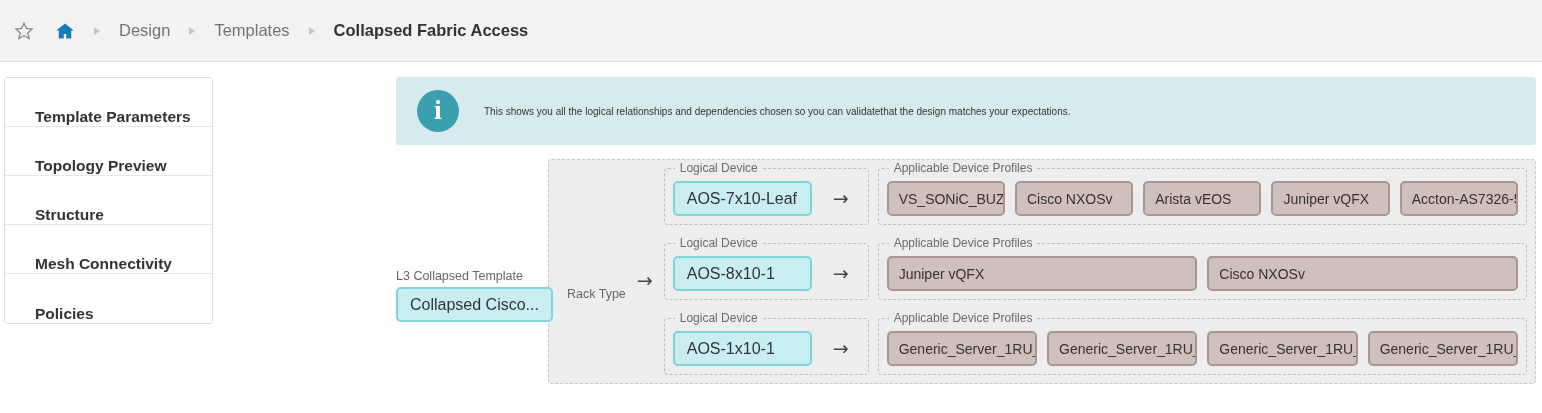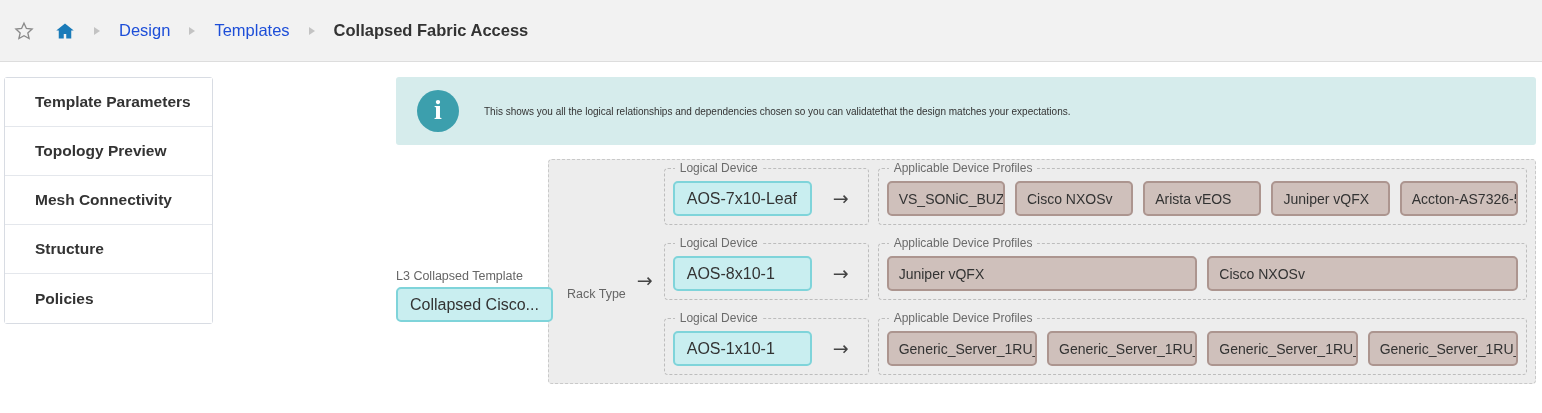--- a/index.html
+++ b/index.html
@@ -27,21 +27,21 @@
   .home-icon { width: 20px; height: 20px; display: block; margin-left: 11px; }
   .crumb-sep {
     width: 0; height: 0;
     border-left: 6px solid #c3c3c3;
     border-top: 4.5px solid transparent;
     border-bottom: 4.5px solid transparent;
     margin: 0 9px;
     flex: none;
   }
   .crumb-link {
-    color: #1d4ed8;
+    color: #737373;
     font-size: 16.5px;
     text-decoration: none;
     cursor: pointer;
     white-space: nowrap;
   }
   .crumb-current {
     color: #333333;
     font-size: 16.5px;
     font-weight: bold;
     white-space: nowrap;
@@ -62,21 +62,21 @@
     margin-left: 4px;
     background: #ffffff;
     border: 1px solid #d8dce3;
     border-radius: 3px;
     flex: none;
     position: relative;
   }
   .side-item {
     height: 49px;
     display: flex;
-    align-items: center;
+    align-items: flex-end;
     padding-left: 30px;
     font-size: 15.5px;
     font-weight: bold;
     color: #333333;
     border-bottom: 1px solid #e4e7ec;
     cursor: pointer;
     position: relative;
     background: #ffffff;
   }
   .side-item:last-child { border-bottom: none; }
@@ -288,24 +288,24 @@
 <div class="body-wrap">
 
   <nav class="sidebar">
     <div class="side-item">
       <span class="side-label">Template Parameters</span>
     </div>
     <div class="side-item">
       <span class="side-label">Topology Preview</span>
     </div>
     <div class="side-item">
+      <span class="side-label">Structure</span>
+    </div>
+    <div class="side-item">
       <span class="side-label">Mesh Connectivity</span>
-    </div>
-    <div class="side-item">
-      <span class="side-label">Structure</span>
     </div>
     <div class="side-item">
       <span class="side-label">Policies</span>
     </div>
   </nav>
 
   <main class="main">
 
     <div class="banner">
       <div class="banner-icon">i</div>

